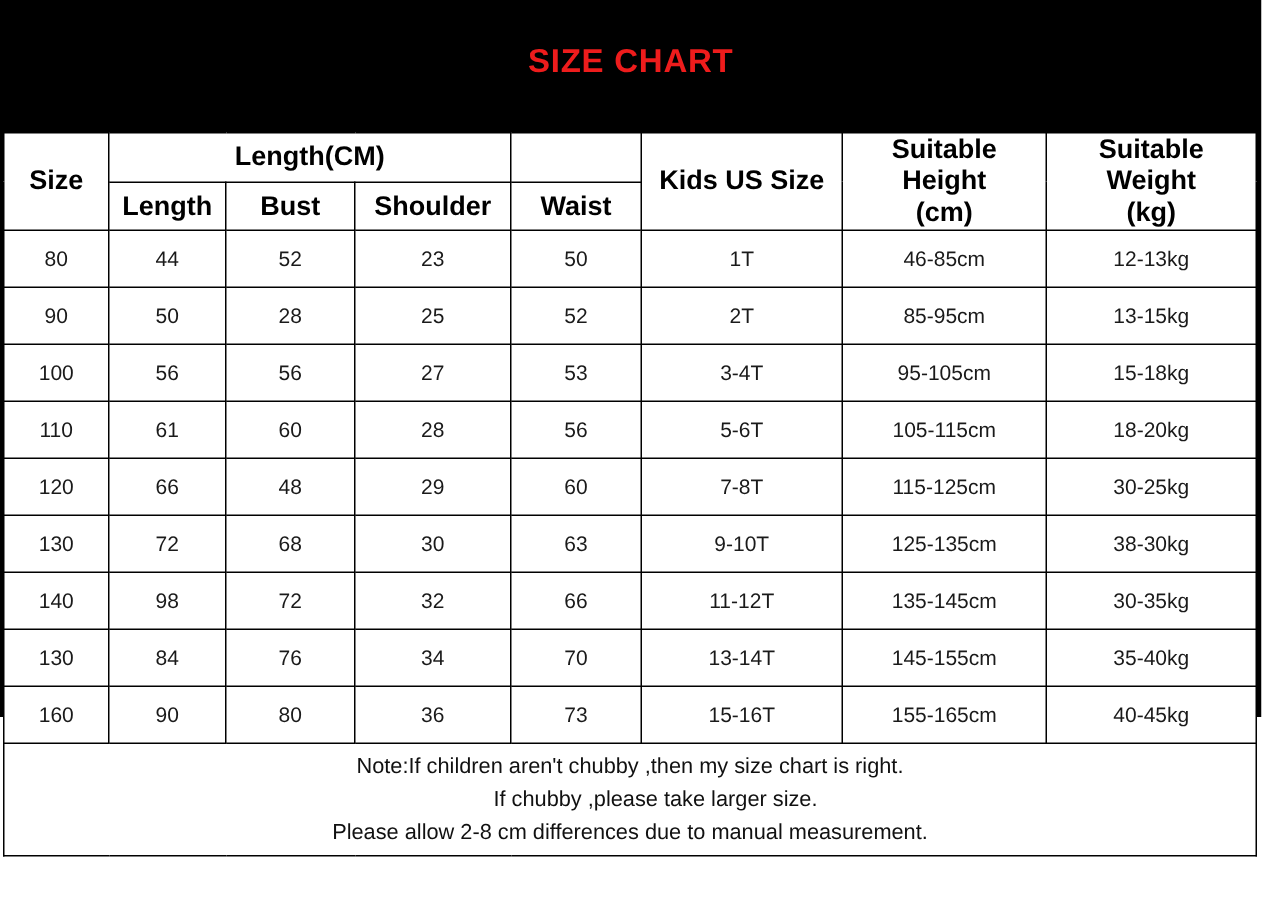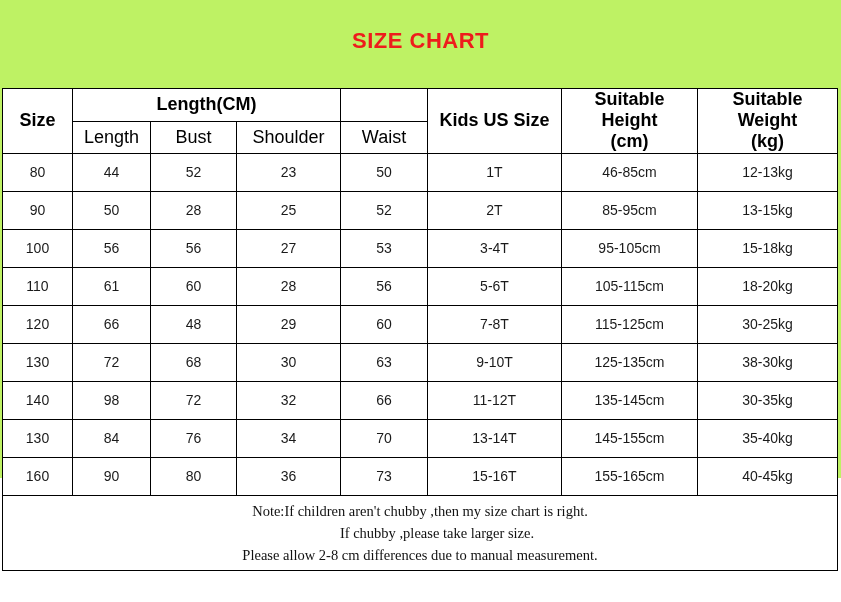--- a/index.html
+++ b/index.html
@@ -11,21 +11,21 @@
     width: 841px;
     height: 602px;
     font-family: "Liberation Sans", sans-serif;
     color: #000000;
     overflow: hidden;
   }
   .page {
     position: relative;
     width: 841px;
     height: 478px;
-    background: #bef264;
+    background: #000000;
     box-sizing: border-box;
   }
   .chart-title {
     text-align: center;
     font-size: 22px;
     font-weight: bold;
     color: #ee1c1c;
     letter-spacing: 0.5px;
     padding-top: 30px;
     padding-bottom: 0px;
@@ -51,21 +51,21 @@
     vertical-align: middle;
     font-family: "Liberation Sans", sans-serif;
   }
   th.hdr {
     font-weight: bold;
     font-size: 18px;
     line-height: 1.18;
     padding: 3px 2px;
   }
   th.hdr-sub {
-    font-weight: normal;
+    font-weight: bold;
     font-size: 18px;
     padding: 3px 2px;
   }
   th.hdr-empty {
     padding: 0;
   }
   td.cell {
     font-size: 14px;
     font-weight: normal;
     height: 37px;
@@ -76,21 +76,21 @@
     text-align: left;
     vertical-align: top;
     padding: 5px 3px 7px 3px;
     height: 74px;
   }
   .note-line {
     font-size: 14.5px;
     line-height: 1.52;
     color: #111111;
     white-space: pre;
-    font-family: Liberation Serif, serif;
+    font-family: Liberation Sans, sans-serif;
   }
   .note-indent {
     padding-left: 34px;
   }
   
   col.c-size      { width: 70px; }
   col.c-length    { width: 78px; }
   col.c-bust      { width: 86px; }
   col.c-shoulder  { width: 104px; }
   col.c-waist     { width: 87px; }

